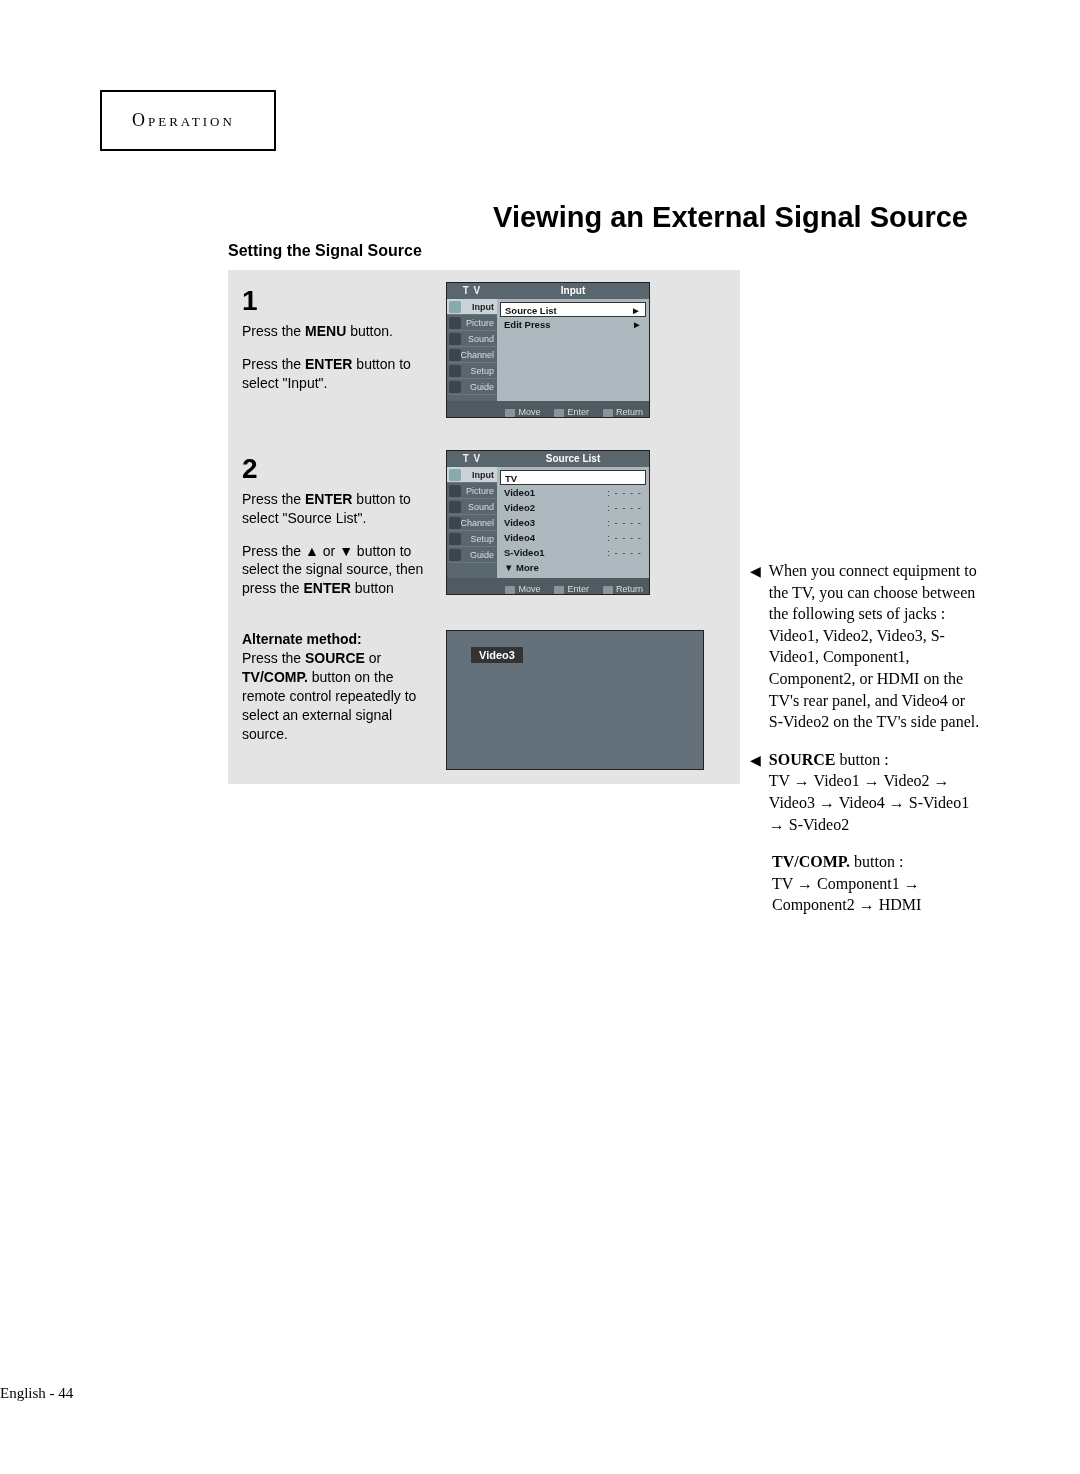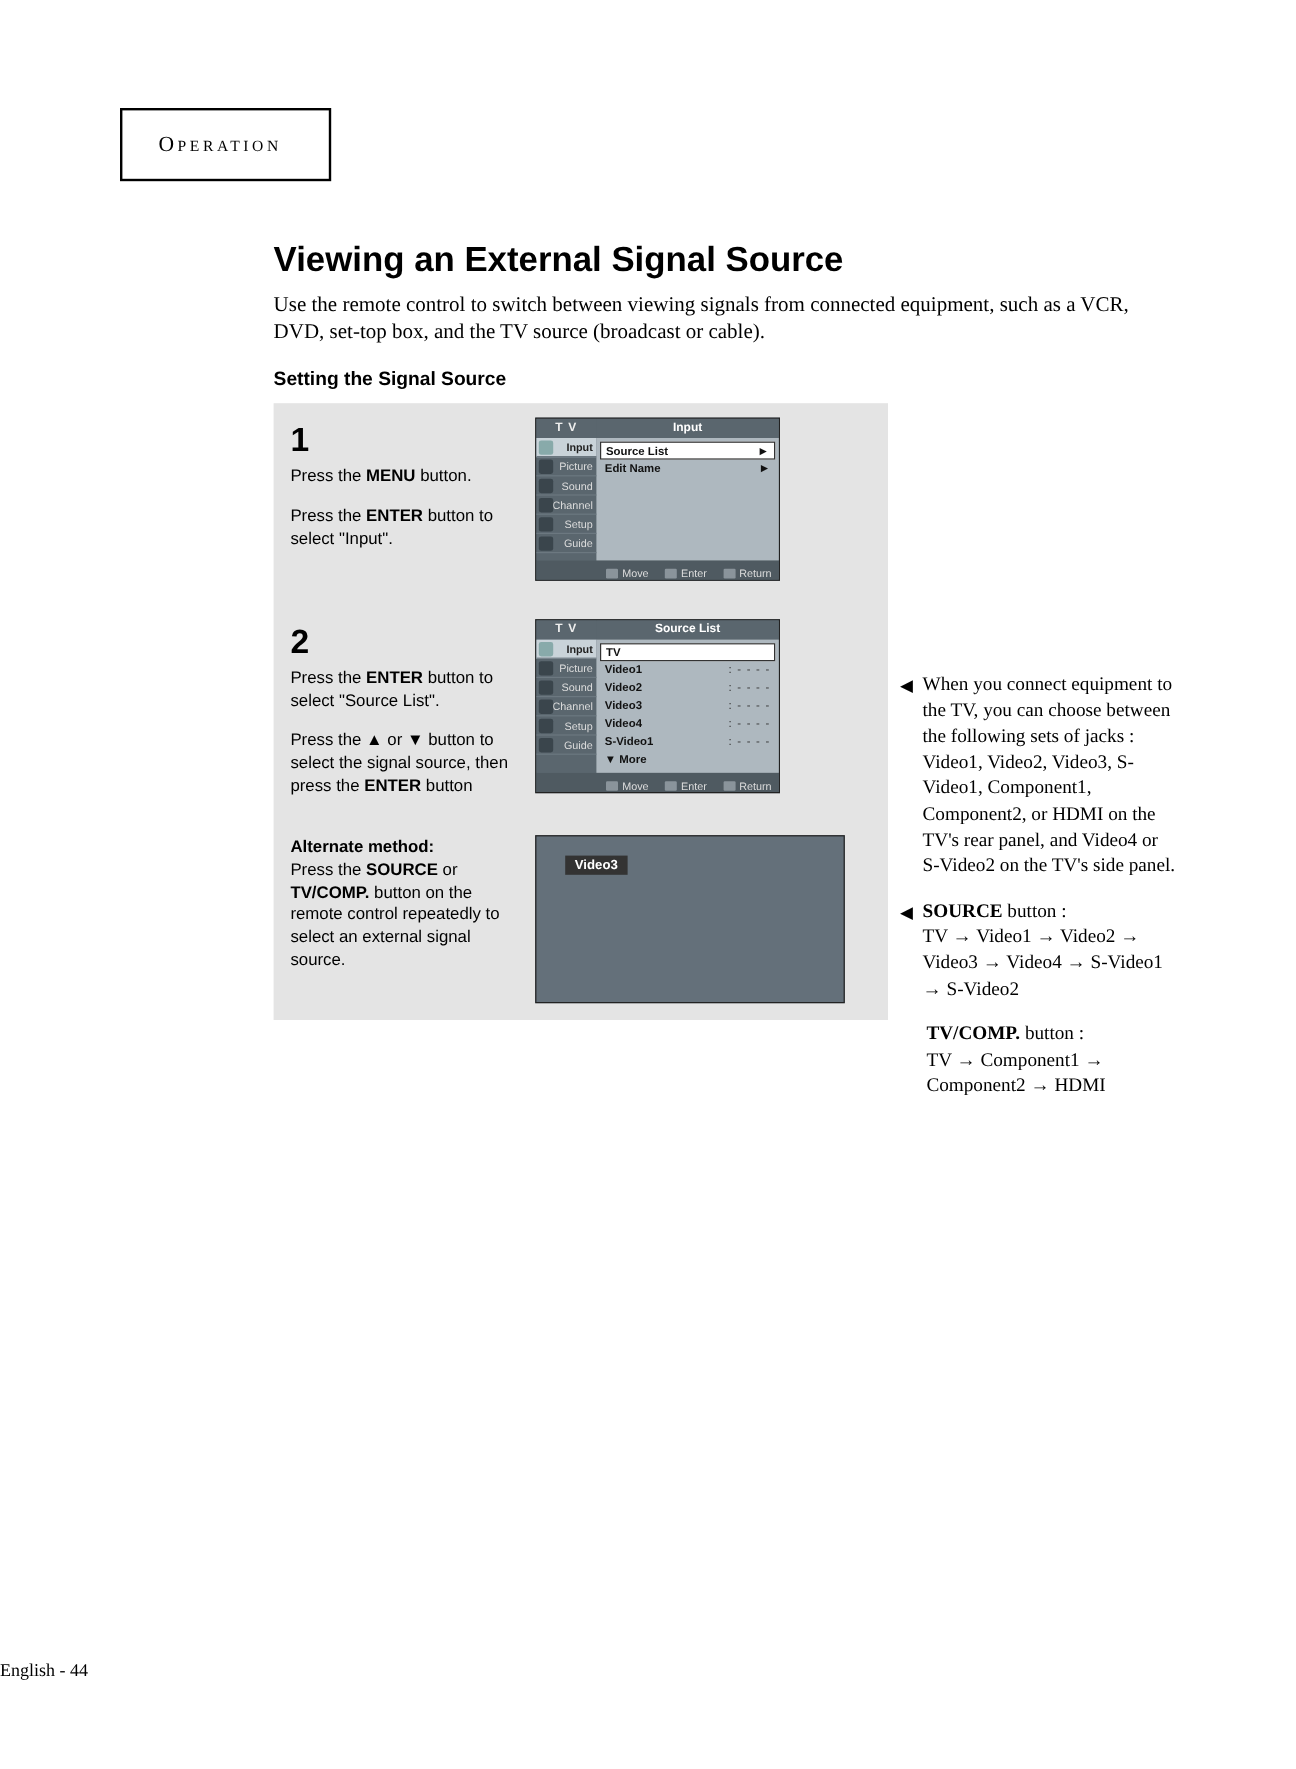--- a/index.html
+++ b/index.html
@@ -27,20 +27,21 @@
   }
   .content {
     margin-left: 128px;
     width: 740px;
   }
   .main-title {
     font-family: Arial, Helvetica, sans-serif;
     font-weight: bold;
     font-size: 29px;
     margin-bottom: 8px;
+    text-align: right;
   }
   .intro {
     font-family: Georgia, serif;
     font-size: 17.5px;
     line-height: 1.3;
     margin-bottom: 20px;
   }
   .sub-title {
     font-family: Arial, Helvetica, sans-serif;
     font-weight: bold;
@@ -222,21 +223,20 @@
 </head>
 <body>
 
 <div class="page">
   <div class="section-box">
     <span class="section-label">Operation</span>
   </div>
 
   <div class="content">
     <div class="main-title">Viewing an External Signal Source</div>
-    <div class="intro">Use the remote control to switch between viewing signals from connected equipment, such as a VCR, DVD, set-top box, and the TV source (broadcast or cable).</div>
     <div class="sub-title">Setting the Signal Source</div>
 
     <div class="grey-panel">
 
       <div class="step-row">
         <div class="step-text">
           <div class="step-num">1</div>
           <p>
             <span>Press the </span><b>MENU</b><span> button.</span>
           </p>
@@ -257,21 +257,21 @@
               <div class="osd-side-item"><span class="osd-side-icon"></span><span>Channel</span></div>
               <div class="osd-side-item"><span class="osd-side-icon"></span><span>Setup</span></div>
               <div class="osd-side-item"><span class="osd-side-icon"></span><span>Guide</span></div>
             </div>
             <div class="osd-main">
               <div class="osd-row hl">
                   <span>Source List</span>
                   <span class="rarrow">►</span>
                 </div>
               <div class="osd-row">
-                  <span>Edit Name</span>
+                  <span>Edit Press</span>
                   <span class="rarrow">►</span>
                 </div>
             </div>
           </div>
           <div class="osd-footer">
             <span>Move</span>
             <span>Enter</span>
             <span>Return</span>
           </div>
         </div>

